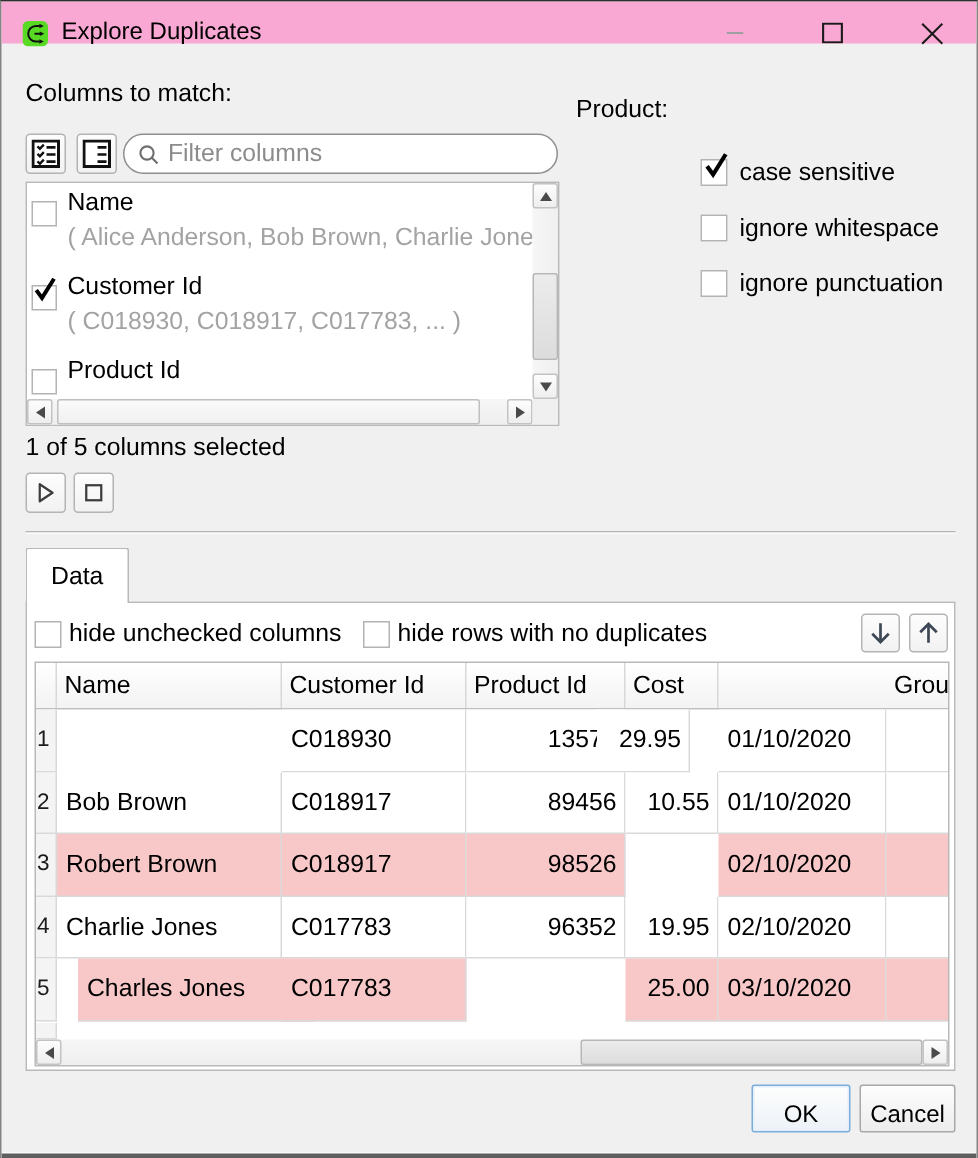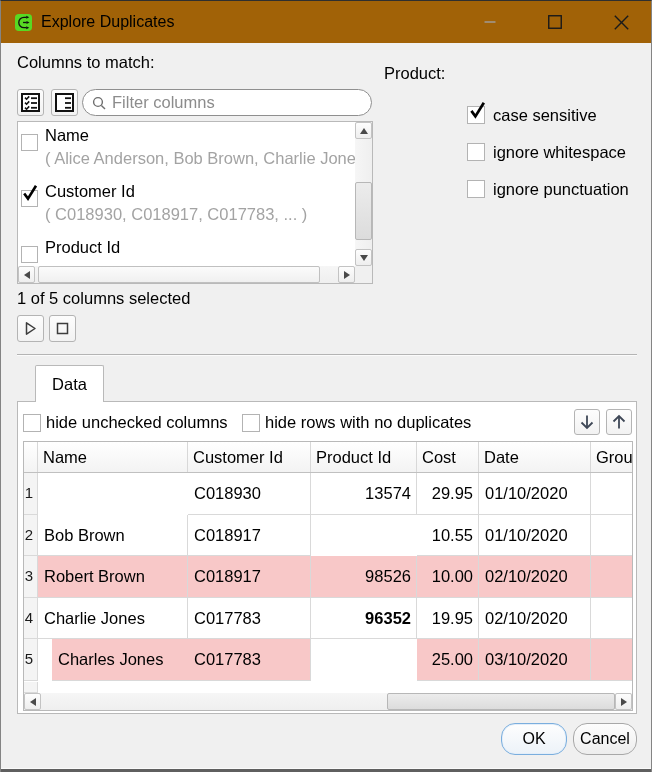--- a/index.html
+++ b/index.html
@@ -3,21 +3,21 @@
 <meta charset="utf-8">
 <style>
   html,body{margin:0;padding:0;background:#e8e8e8;}
   *{box-sizing:border-box;}
   .window{
     position:relative;width:652px;height:772px;overflow:hidden;
     font-family:"Liberation Sans",sans-serif;font-size:16.5px;color:#000;
     background:#f0f0f0;
     border-top:1px solid #2f2f2f;border-left:1px solid #848484;border-right:1px solid #848484;
   }
-  .titlebar{position:absolute;left:0;top:0;right:0;height:42px;background:#a16207;}
+  .titlebar{position:absolute;left:0;top:0;right:0;height:28px;background:#f9a8d4;}
   .app-logo{position:absolute;left:14px;top:13px;width:17px;height:17px;}
   .title-text{position:absolute;left:40px;top:0;height:42px;line-height:42px;font-size:16px;color:#000;}
   .win-btn{position:absolute;top:0;width:46px;height:42px;display:flex;align-items:center;justify-content:center;}
   .win-min{left:466px;}
   .win-max{left:531px;}
   .win-close{left:597px;}
   .bottom-edge{position:absolute;left:0;right:0;bottom:0;height:4px;border-top:1px solid #fafafa;background:#5f5f5f;}
   .lbl{position:absolute;white-space:nowrap;}
 
   
@@ -69,41 +69,41 @@
   
   .opt-row{position:absolute;left:466px;height:20px;}
   .opt-box{position:absolute;left:0;top:0;width:18px;height:18px;background:#fff;border:1px solid #b3b3b3;}
   .opt-label{position:absolute;left:26px;top:-1px;line-height:20px;white-space:nowrap;}
 
   
   .separator{position:absolute;left:16px;top:353px;width:620px;height:2px;border-top:1px solid #b4b4b4;border-bottom:1px solid #fbfbfb;}
 
   
   .tab{position:absolute;display:flex;align-items:center;justify-content:center;}
-  .tab-active{left:16px;top:364px;width:69px;height:37px;background:#fff;border:1px solid #b9b9b9;border-bottom:none;border-radius:2px 2px 0 0;z-index:3;margin-left:18px;}
+  .tab-active{left:16px;top:364px;width:69px;height:37px;background:#fff;border:1px solid #b9b9b9;border-bottom:none;border-radius:2px 2px 0 0;z-index:3;}
   .tab-inactive{left:85px;top:369px;width:104px;height:32px;background:linear-gradient(#f2f2f2,#e9e9e9);border:1px solid #b9b9b9;border-bottom:none;border-radius:2px 2px 0 0;z-index:1;color:#111;}
 
   
   .pane{position:absolute;left:16px;top:400px;width:620px;height:313px;background:#fff;border:1px solid #b9b9b9;z-index:2;}
   .hide-box{position:absolute;top:12px;width:18px;height:18px;background:#fff;border:1px solid #b3b3b3;}
   .hide-label{position:absolute;top:10px;line-height:20px;white-space:nowrap;color:#000;}
 
   
   .table{position:absolute;left:5px;top:39px;width:610px;height:270px;border:1px solid #b9b9b9;background:#fff;overflow:hidden;}
   .thead{position:absolute;left:0;top:0;height:31px;background:linear-gradient(#ffffff,#f3f3f3);border-bottom:1px solid #c0c0c0;}
   .th{position:absolute;top:0;height:30px;line-height:30px;border-right:1px solid #d8d8d8;padding-left:5px;white-space:nowrap;overflow:hidden;}
   .trow{position:absolute;left:0;height:41.5px;}
   .td{position:absolute;top:0;height:41.5px;line-height:40.5px;border-right:1px solid #d9d9d9;border-bottom:1px solid #d9d9d9;padding-left:6px;white-space:nowrap;overflow:hidden;background:#fff;}
   .td.num{background:#f4f4f4;text-align:right;padding-right:4px;padding-left:0;font-size:15px;color:#1a1a1a;}
   .td.right{text-align:right;padding-right:5px;padding-left:0;}
   .trow.dup .td:not(.num){background:#f8c8c8;}
   .num-strip{position:absolute;background:#f4f4f4;border-right:1px solid #d9d9d9;border-bottom:1px solid #d9d9d9;}
 
   
-  .dlg-btn{position:absolute;top:722px;height:32px;border-radius:14px;display:flex;align-items:center;justify-content:center;font-size:16px;color:#000;font-family:inherit;}
+  .dlg-btn{position:absolute;top:722px;height:32px;border-radius:2px;display:flex;align-items:flex-end;justify-content:center;font-size:16px;color:#000;font-family:inherit;}
   .btn-ok{left:500px;width:66px;background:linear-gradient(#fefefe,#ecf2f8);border:1px solid #7aaede;box-shadow:inset 0 0 0 1px #e3eef9;}
   .btn-cancel{left:572px;width:64px;background:linear-gradient(#fdfdfd,#ededed);border:1px solid #a8a8a8;}
 </style>
 </head>
 <body>
 
 <div class="window">
 
   <div class="titlebar">
     <svg class="app-logo" viewBox="0 0 18 18">
@@ -277,54 +277,53 @@
       </svg>
     </button>
 
     <div class="table" id="data-table">
       <div class="thead" id="thead" style="width:608px;">
           <div class="th" style="left: 0px; width: 14px;"></div>
           <div class="th" style="left: 14px; width: 150px;">Name</div>
           <div class="th" style="left: 164px; width: 123px;">Customer Id</div>
           <div class="th" style="left: 287px; width: 106px;">Product Id</div>
           <div class="th" style="left: 393px; width: 62px;">Cost</div>
-          <div class="th" style="left: 455px; width: 112px;">Date</div>
           <div class="th" style="left: 567px; width: 120px;">Group</div>
         </div>
       <div id="tbody">
           <div class="trow" style="top: 31px; width: 608px;">
             <div class="td num" style="left: 0px; width: 14px;">1</div>
             <div class="td" style="left: 164px; width: 123px;">C018930</div>
             <div class="td right" style="left: 287px; width: 106px;">13574</div>
-            <div class="td right" style="left: 393px; width: 62px; text-align: right;">29.95</div>
+            <div class="td right" style="left: 374px; width: 62px; text-align: right;">29.95</div>
             <div class="td" style="left: 455px; width: 112px;">01/10/2020</div>
             <div class="td" style="left: 567px; width: 120px;"></div>
           </div>
           <div class="trow" style="top: 72.5px; width: 608px;">
             <div class="td num" style="left: 0px; width: 14px;">2</div>
             <div class="td" style="left: 14px; width: 150px;">Bob Brown</div>
             <div class="td" style="left: 164px; width: 123px;">C018917</div>
+            <div class="td right" style="left: 287px; width: 106px;">89456</div>
             <div class="td right" style="left: 393px; width: 62px;">10.55</div>
             <div class="td" style="left: 455px; width: 112px;">01/10/2020</div>
             <div class="td" style="left: 567px; width: 120px;"></div>
           </div>
           <div class="trow dup" style="top: 114px; width: 608px;">
             <div class="td num" style="left: 0px; width: 14px;">3</div>
             <div class="td" style="left: 14px; width: 150px;">Robert Brown</div>
             <div class="td" style="left: 164px; width: 123px;">C018917</div>
             <div class="td right" style="left: 287px; width: 106px;">98526</div>
-            <div class="td right" style="left: 393px; width: 62px;">10.00</div>
             <div class="td" style="left: 455px; width: 112px;">02/10/2020</div>
             <div class="td" style="left: 567px; width: 120px;"></div>
           </div>
           <div class="trow" style="top: 155.5px; width: 608px;">
             <div class="td num" style="left: 0px; width: 14px;">4</div>
             <div class="td" style="left: 14px; width: 150px;">Charlie Jones</div>
             <div class="td" style="left: 164px; width: 123px;">C017783</div>
-            <div class="td right" style="left: 287px; width: 106px; font-weight: bold;">96352</div>
+            <div class="td right" style="left: 287px; width: 106px;">96352</div>
             <div class="td right" style="left: 393px; width: 62px;">19.95</div>
             <div class="td" style="left: 455px; width: 112px;">02/10/2020</div>
             <div class="td" style="left: 567px; width: 120px;"></div>
           </div>
           <div class="trow dup" style="top: 197px; width: 608px;">
             <div class="td num" style="left: 0px; width: 14px;">5</div>
             <div class="td" style="left: 28px; width: 158px;">Charles Jones</div>
             <div class="td" style="left: 164px; width: 123px;">C017783</div>
             <div class="td right" style="left: 393px; width: 62px;">25.00</div>
             <div class="td" style="left: 455px; width: 112px;">03/10/2020</div>

